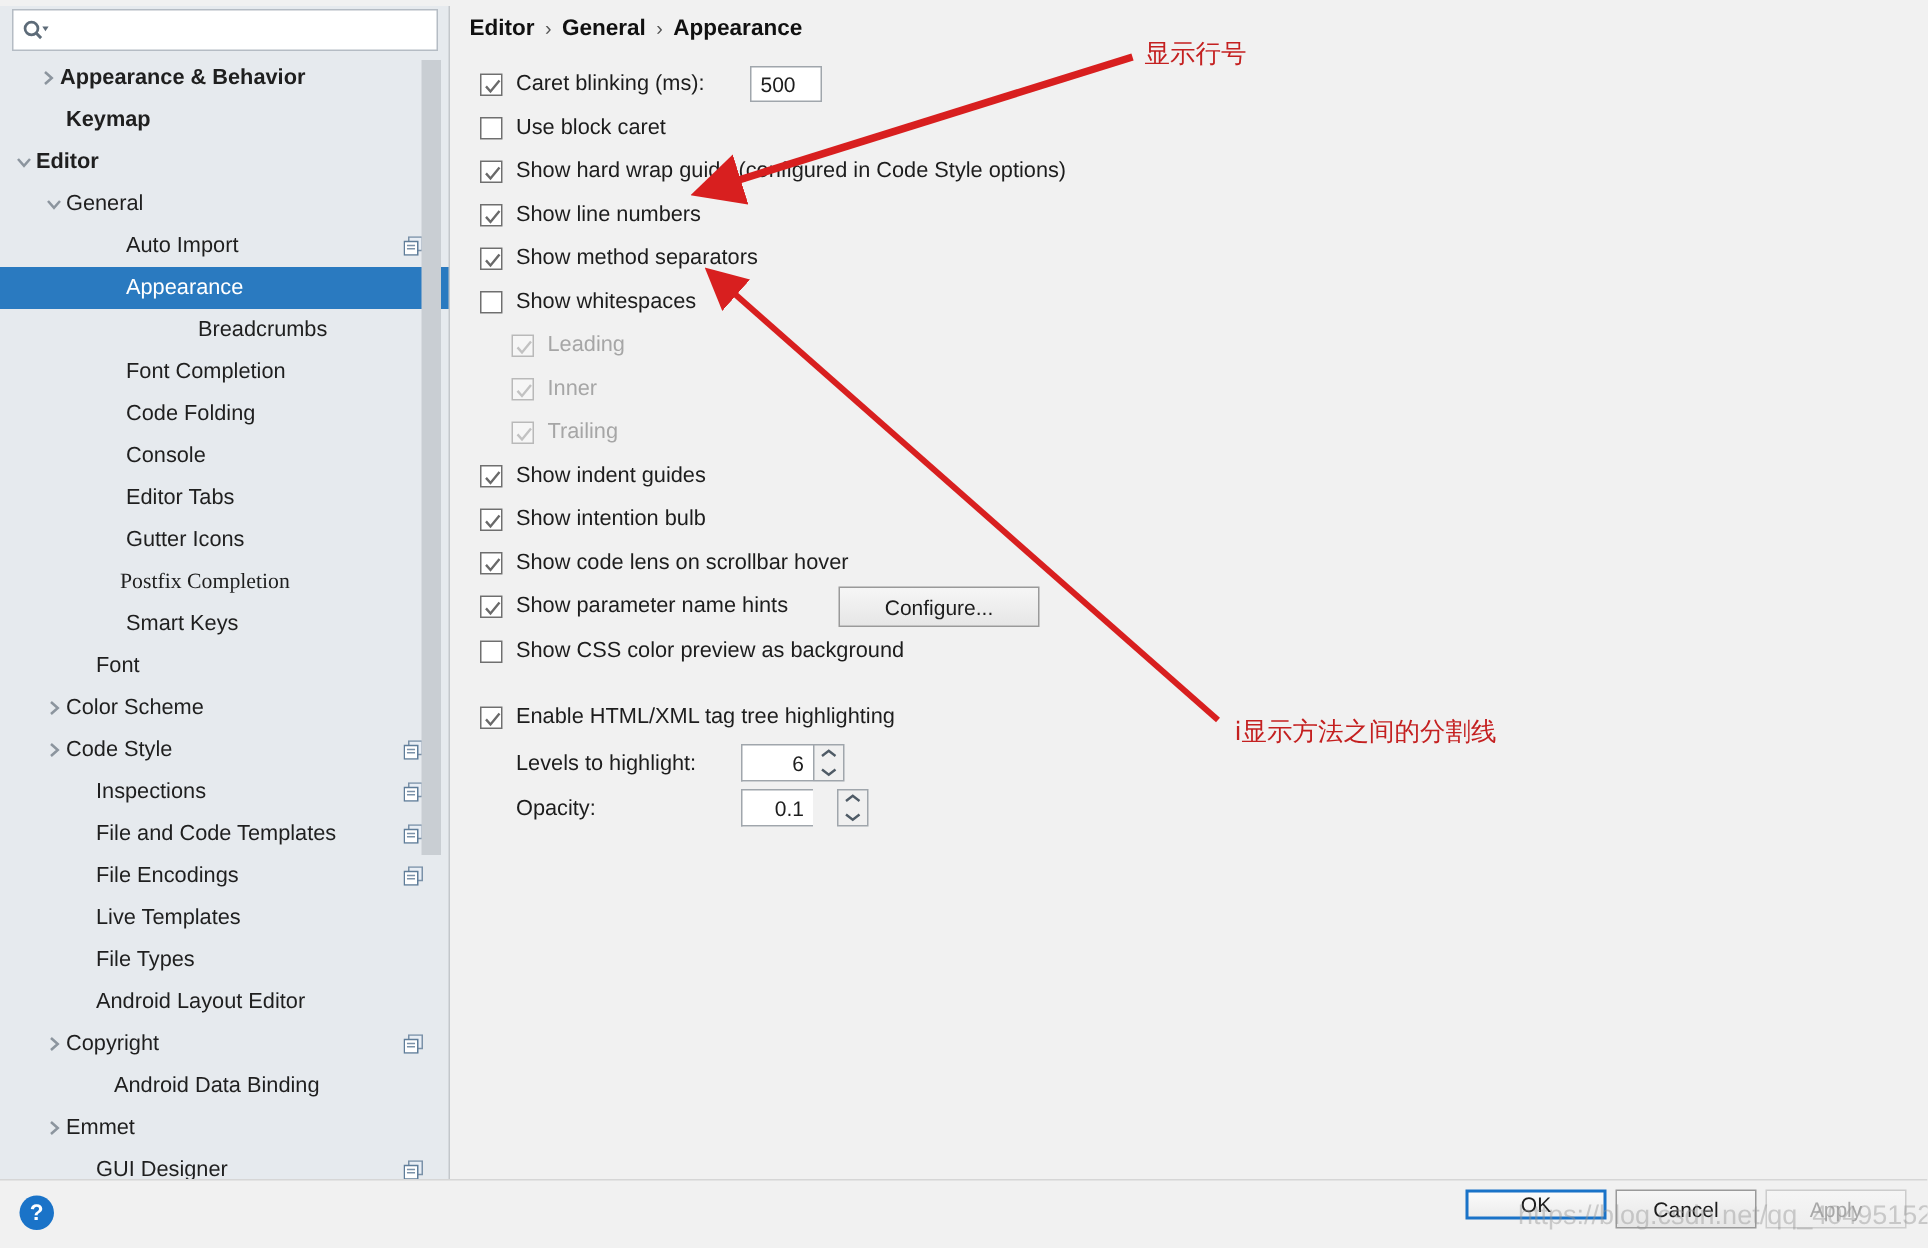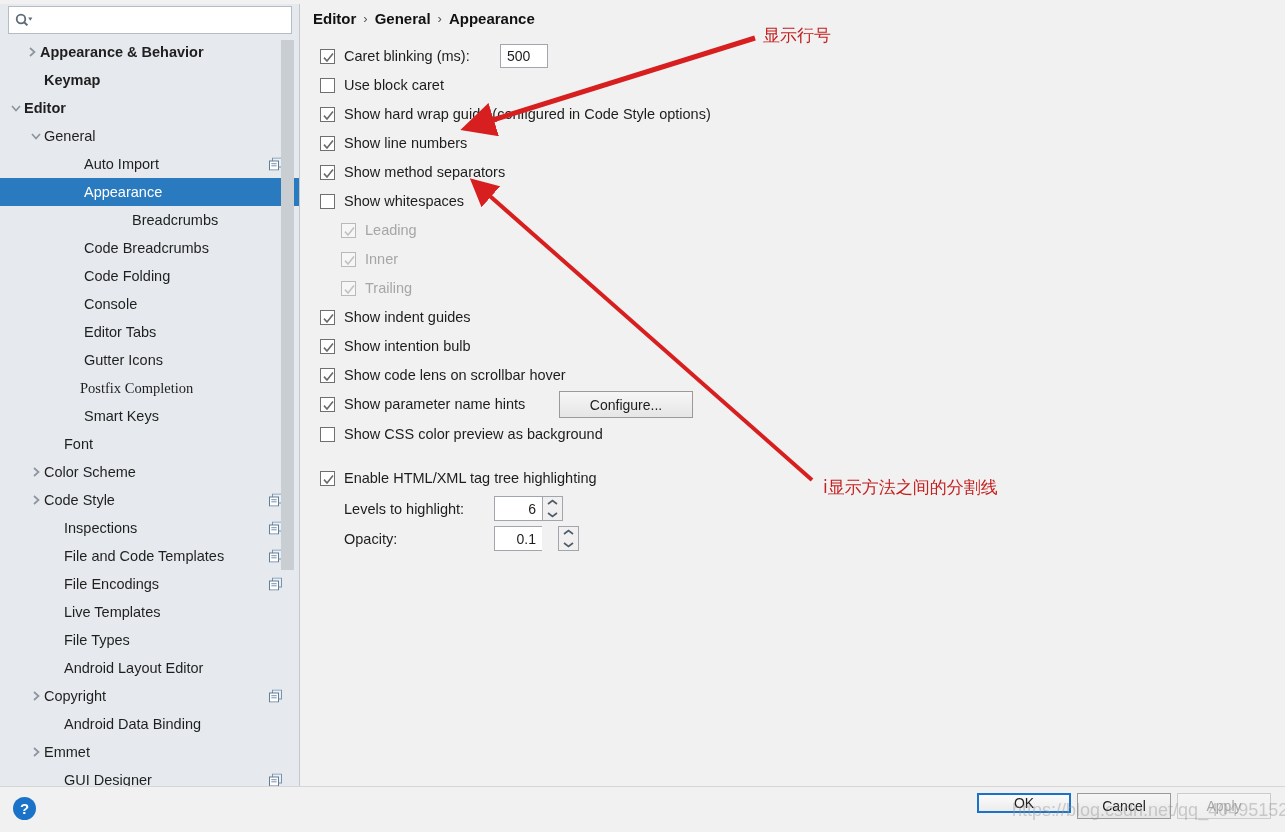--- a/index.html
+++ b/index.html
@@ -351,21 +351,21 @@
         <div class="tree-row selected" style="padding-left: 68px;">
           <span class="twisty"></span>
           <span class="t-label">Appearance</span>
         </div>
         <div class="tree-row" style="padding-left: 68px; margin-left: 48px;">
           <span class="twisty"></span>
           <span class="t-label">Breadcrumbs</span>
         </div>
         <div class="tree-row" style="padding-left: 68px;">
           <span class="twisty"></span>
-          <span class="t-label">Code Breadcrumbs</span>
+          <span class="t-label">Font Completion</span>
         </div>
         <div class="tree-row" style="padding-left: 68px;">
           <span class="twisty"></span>
           <span class="t-label">Code Folding</span>
         </div>
         <div class="tree-row" style="padding-left: 68px;">
           <span class="twisty"></span>
           <span class="t-label">Console</span>
         </div>
         <div class="tree-row" style="padding-left: 68px;">
@@ -459,21 +459,21 @@
             </svg>
           </span>
           <span class="t-label">Copyright</span>
           <span class="copy-icon"><svg width="13" height="13" viewBox="0 0 13 13">
               <rect x="3.5" y="0.5" width="9" height="9" fill="#e8eef5" stroke="#7a91a8" stroke-width="1"></rect>
               <rect x="0.5" y="3.5" width="9" height="9" fill="#ffffff" stroke="#5f7d99" stroke-width="1"></rect>
               <line x1="2.3" y1="6.2" x2="7.7" y2="6.2" stroke="#7a91a8" stroke-width="1"></line>
               <line x1="2.3" y1="8.3" x2="7.7" y2="8.3" stroke="#7a91a8" stroke-width="1"></line>
             </svg></span>
         </div>
-        <div class="tree-row" style="padding-left: 48px;">
+        <div class="tree-row" style="padding-left: 20px; gap: 40px;">
           <span class="twisty"></span>
           <span class="t-label">Android Data Binding</span>
         </div>
         <div class="tree-row" style="padding-left: 28px;">
           <span class="twisty">
             <svg width="10" height="12" viewBox="0 0 10 12">
               <polyline points="3,2 7.5,6 3,10" fill="none" stroke="#8c959e" stroke-width="1.7"></polyline>
             </svg>
           </span>
           <span class="t-label">Emmet</span>

